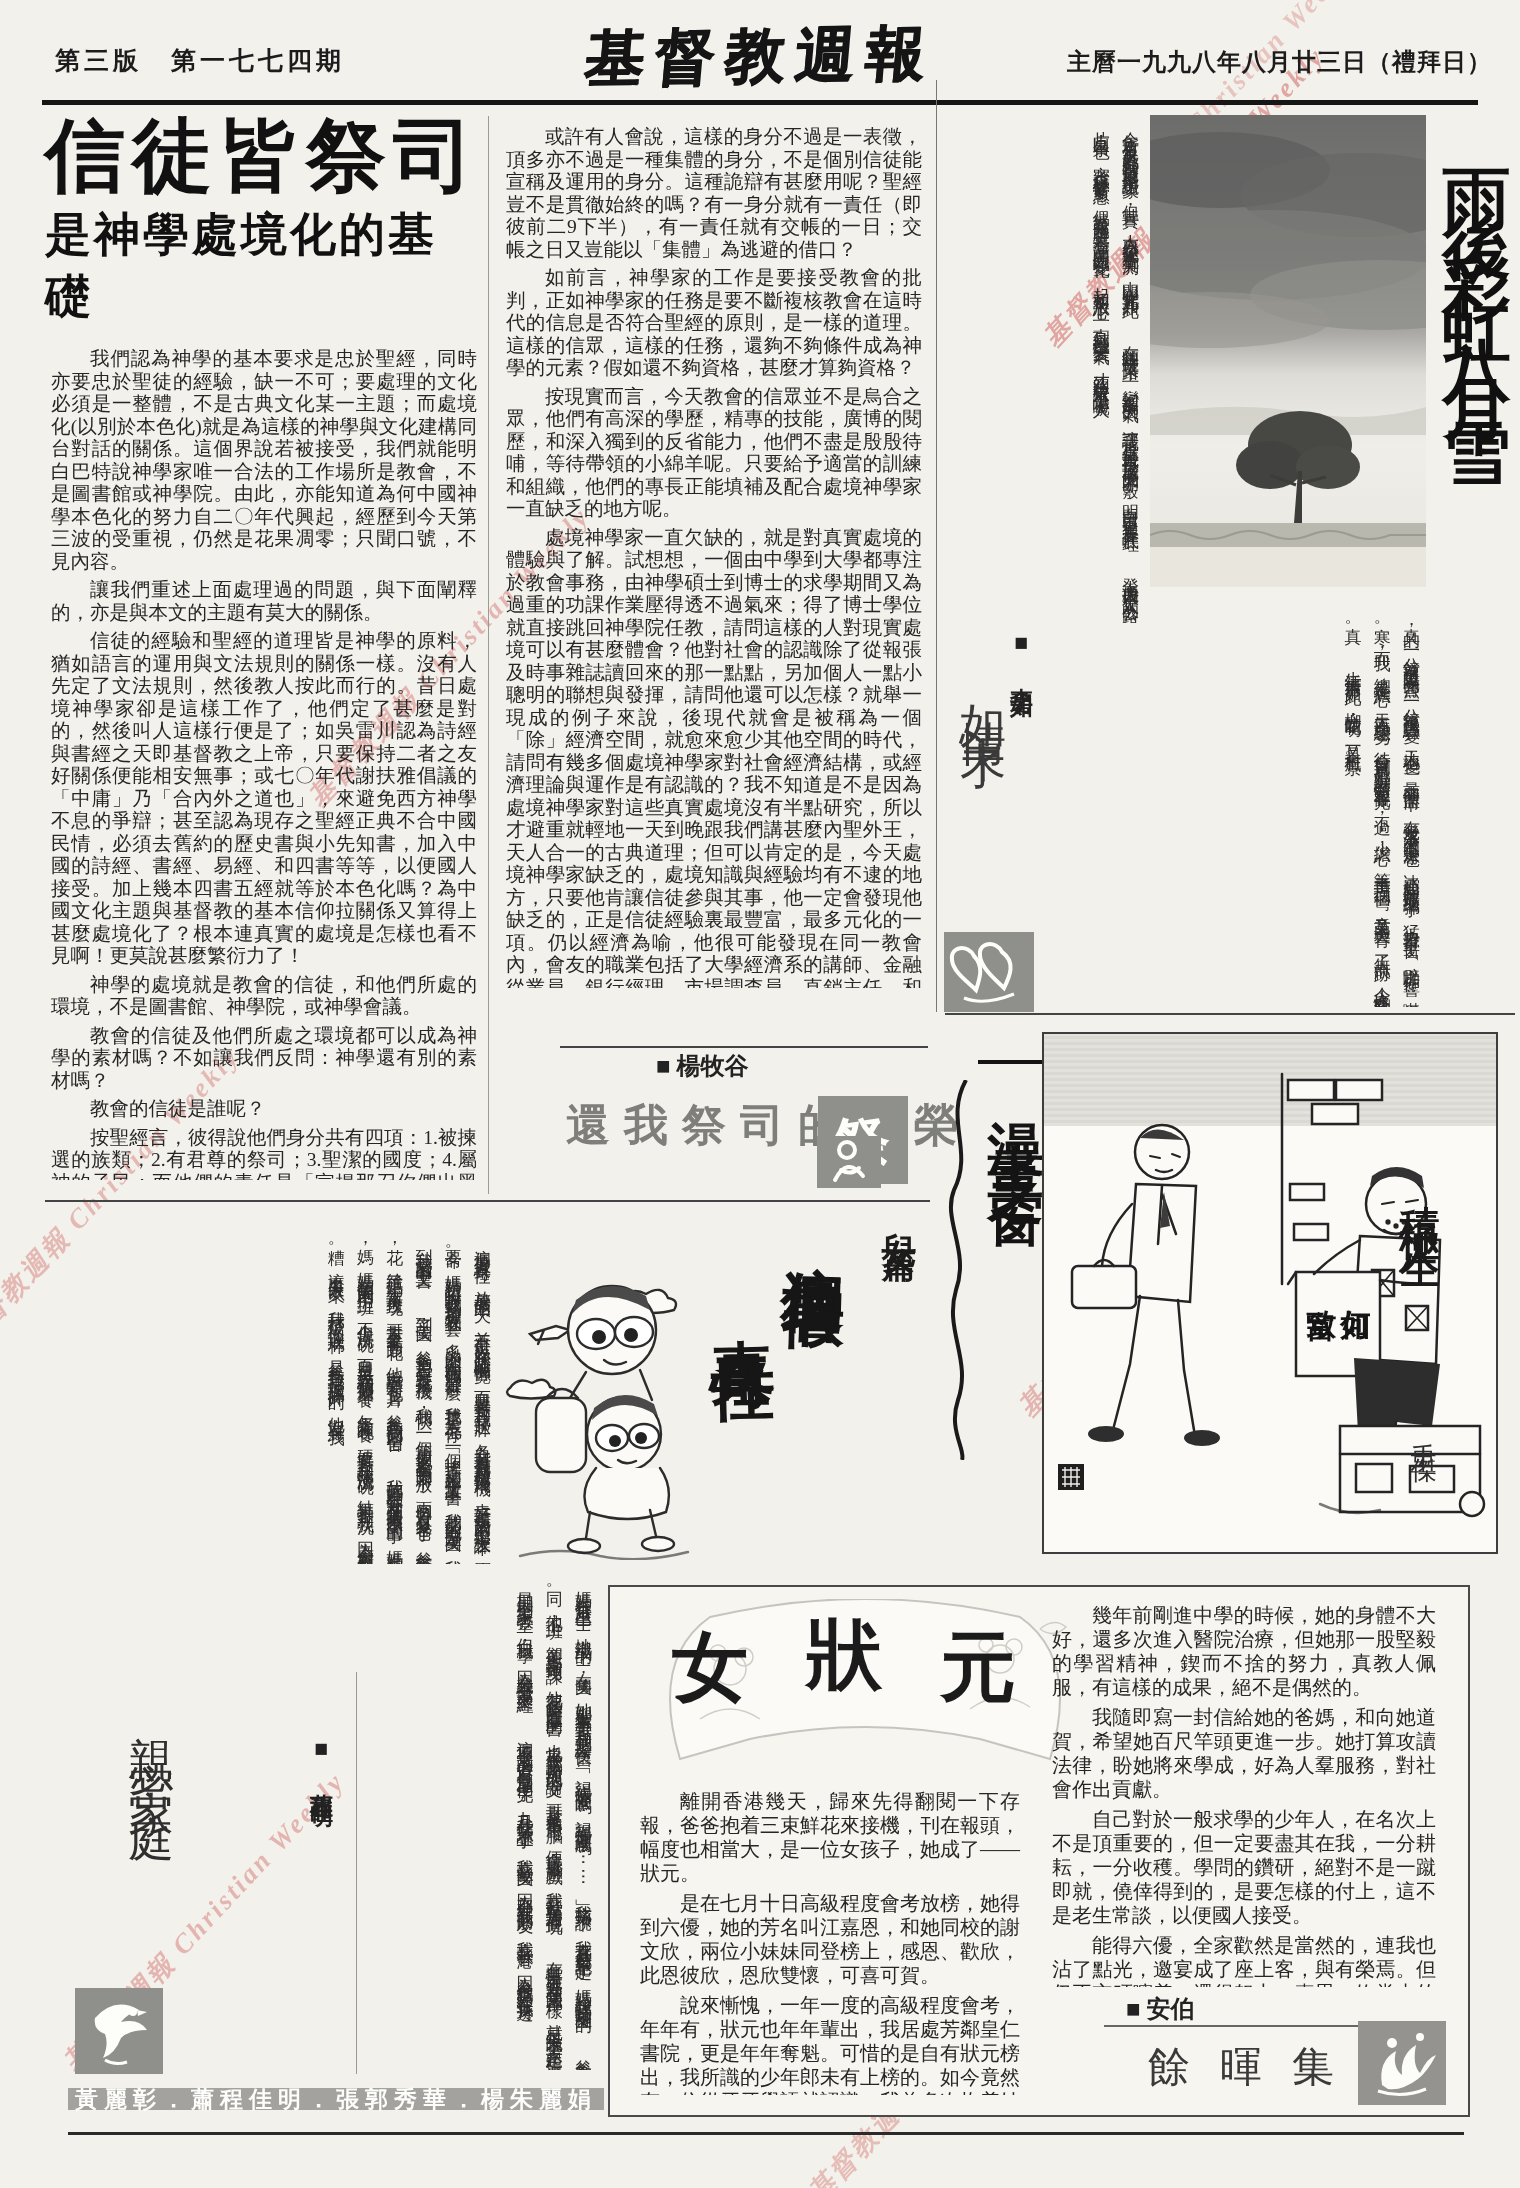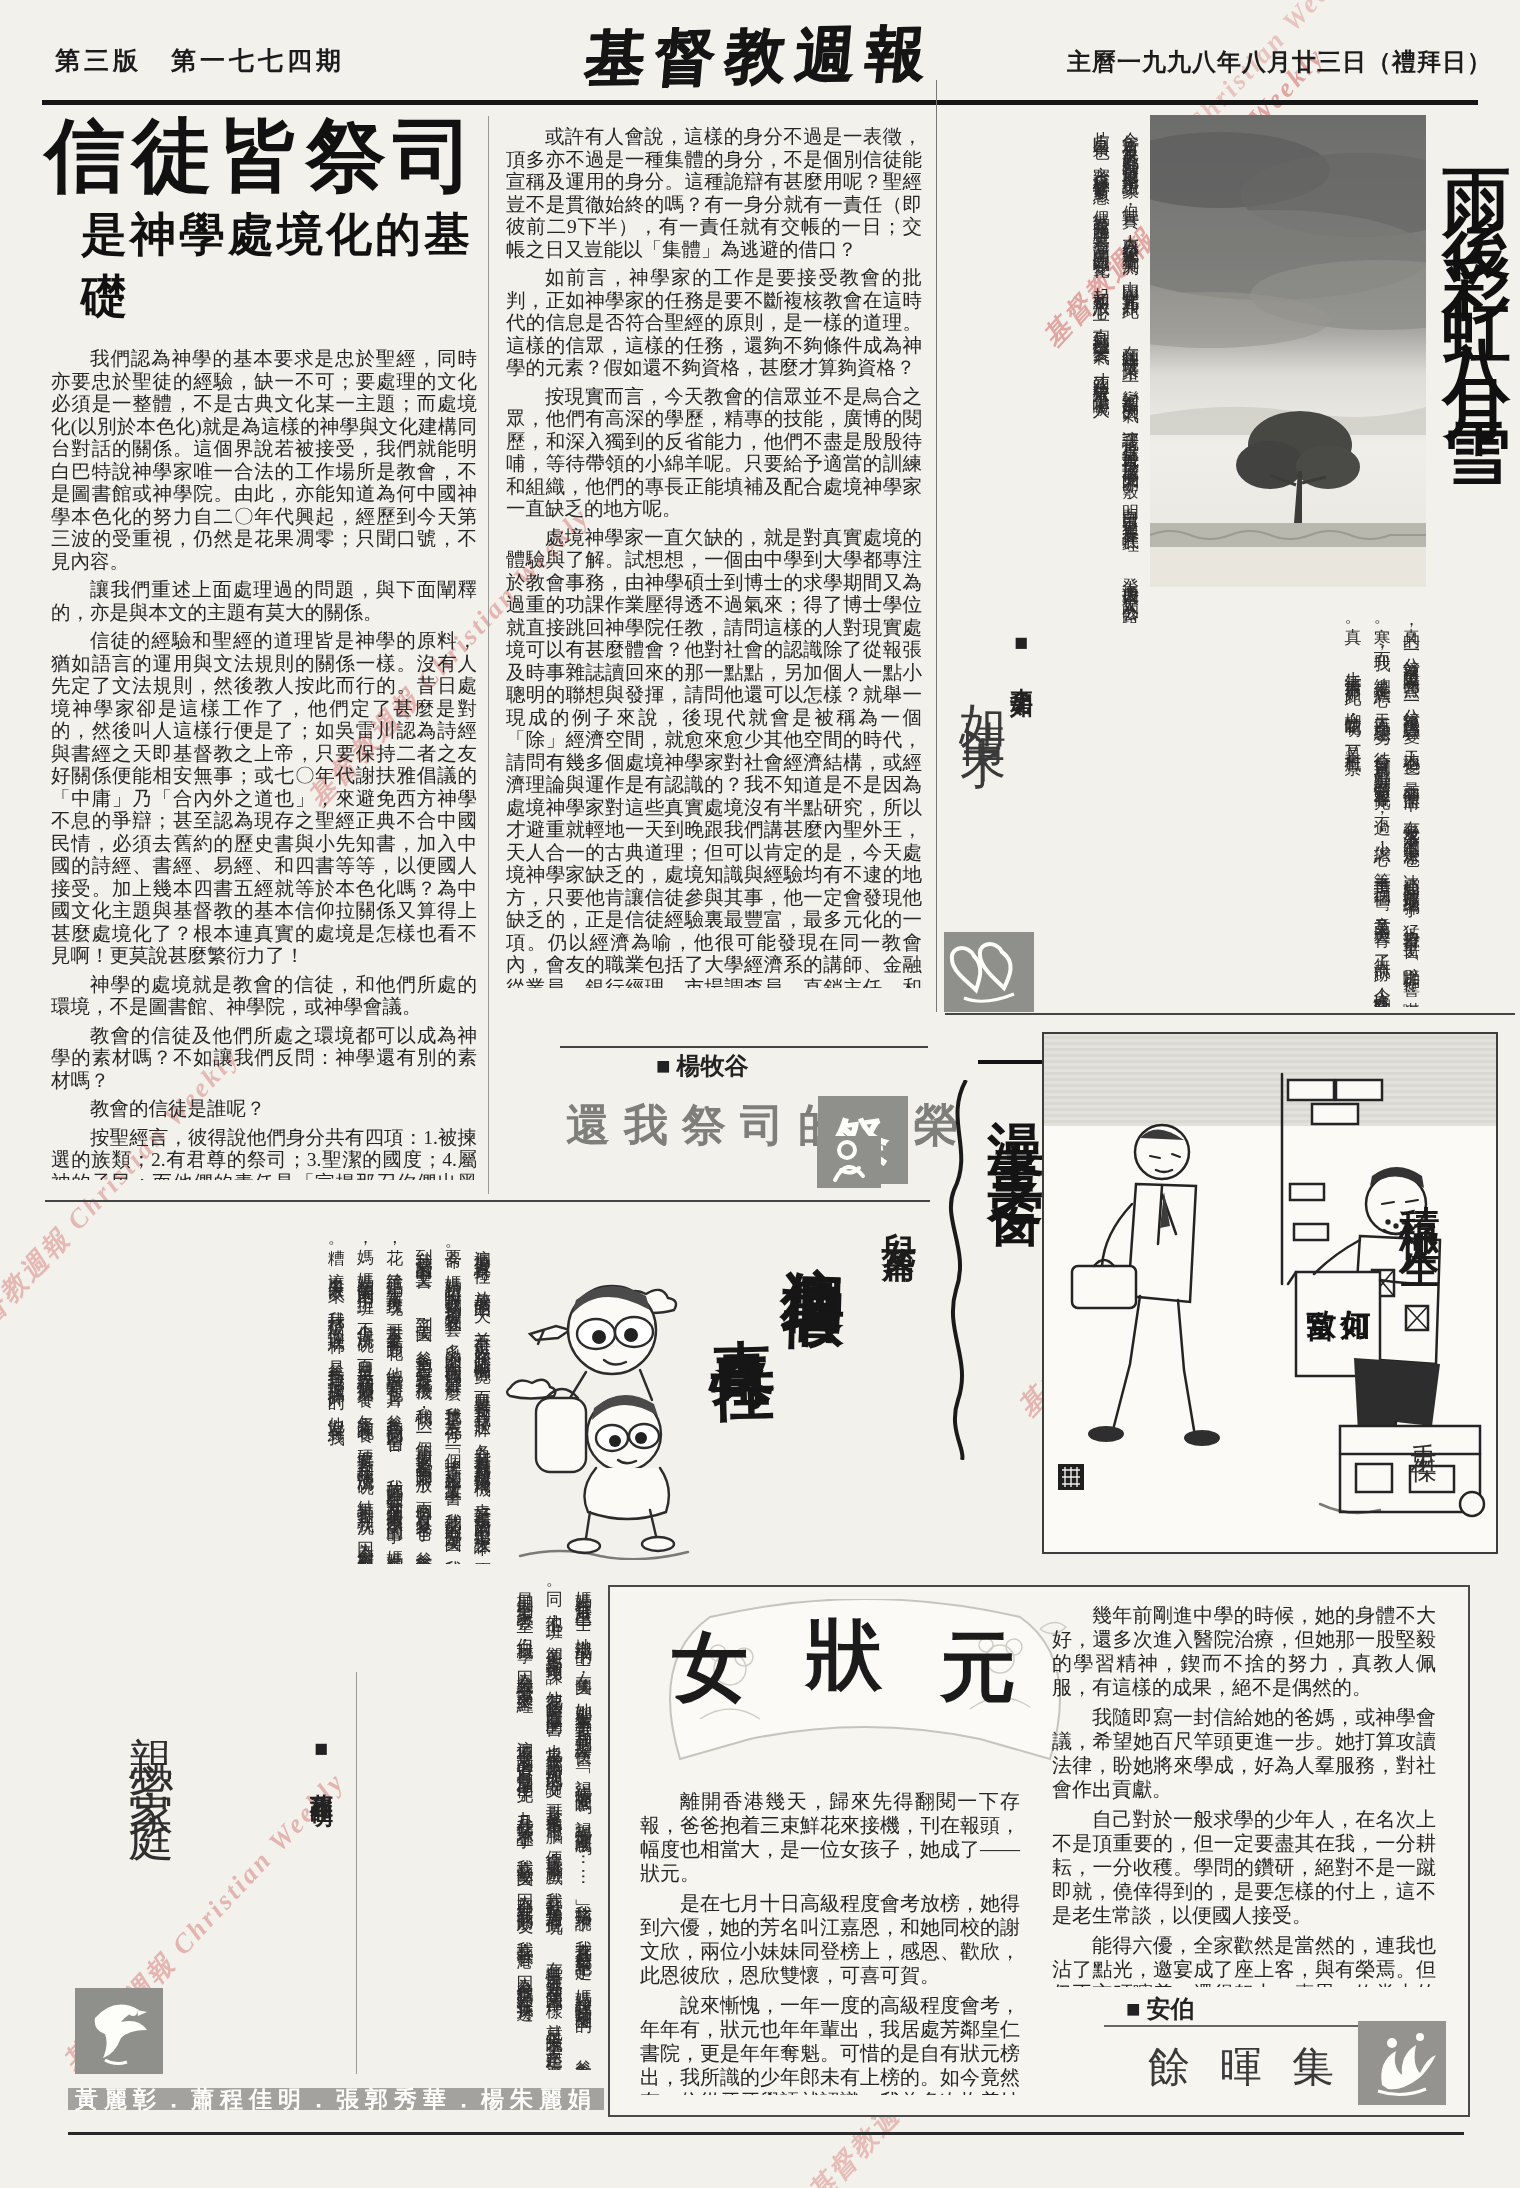--- a/index.html
+++ b/index.html
@@ -49,21 +49,21 @@
   <div class="abs watermark" style="left:1300px;top:1250px;opacity:.6;">Christian Weekly</div>
   <div class="abs watermark" style="left:1180px;top:120px;opacity:.6;">Christian Weekly</div>
 
   <div class="abs edition" style="left:55px;top:44px;">第三版　第一七七四期</div>
   <div class="abs masthead" style="left:585px;top:16px;">基督教週報</div>
   <div class="abs hdate" style="right:28px;top:46px;">主曆一九九八年八月廿三日（禮拜日）</div>
   <div class="abs rule-thick" style="left:42px;top:100px;width:1436px;height:5px;"></div>
 
   <div class="abs" style="left:45px;top:114px;width:438px;">
     <div class="headline">信徒皆祭司</div>
-    <div class="subhead" style="margin-left:36px;margin-top:6px;">是神學處境化的基礎</div>
+    <div class="subhead" style="margin-top:6px;">是神學處境化的基礎</div>
     <div class="htext" style="margin-top:14px;height:838px;">
       <p>我們認為神學的基本要求是忠於聖經，同時亦要忠於聖徒的經驗，缺一不可；要處理的文化必須是一整體，不是古典文化某一主題；而處境化(以別於本色化)就是為這樣的神學與文化建構同台對話的關係。這個界說若被接受，我們就能明白巴特說神學家唯一合法的工作場所是教會，不是圖書館或神學院。由此，亦能知道為何中國神學本色化的努力自二〇年代興起，經歷到今天第三波的受重視，仍然是花果凋零；只聞口號，不見內容。</p>
       <p>讓我們重述上面處理過的問題，與下面闡釋的，亦是與本文的主題有莫大的關係。</p>
       <p>信徒的經驗和聖經的道理皆是神學的原料，猶如語言的運用與文法規則的關係一樣。沒有人先定了文法規則，然後教人按此而行的。昔日處境神學家卻是這樣工作了，他們定了甚麼是對的，然後叫人這樣行便是了；如吳雷川認為詩經與書經之天即基督教之上帝，只要保持二者之友好關係便能相安無事；或七〇年代謝扶雅倡議的「中庸」乃「合內外之道也」，來避免西方神學不息的爭辯；甚至認為現存之聖經正典不合中國民情，必須去舊約的歷史書與小先知書，加入中國的詩經、書經、易經、和四書等等，以便國人接受。加上幾本四書五經就等於本色化嗎？為中國文化主題與基督教的基本信仰拉關係又算得上甚麼處境化了？根本連真實的處境是怎樣也看不見啊！更莫說甚麼繁衍力了！</p>
       <p>神學的處境就是教會的信徒，和他們所處的環境，不是圖書館、神學院，或神學會議。</p>
       <p>教會的信徒及他們所處之環境都可以成為神學的素材嗎？不如讓我們反問：神學還有別的素材嗎？</p>
       <p>教會的信徒是誰呢？</p>
       <p>按聖經言，彼得說他們身分共有四項：1.被揀選的族類；2.有君尊的祭司；3.聖潔的國度；4.屬神的子民；而他們的責任是「宣揚那召你們出黑暗入奇妙光明者的美德」(彼前二9；另參啟一6，五10)。這個身分是源自舊約以色列人蒙揀選成為神子民的事實而來(出十九6；另參賽六十一6)。他們失敗了，教會信徒就被選上作祭司，為的是「藉着耶穌基督奉獻神所悅納的靈祭」(彼前二5)；亦是保羅說的活祭(羅十二1-2，十五15-16)。</p>
     </div>
   </div>
@@ -287,21 +287,21 @@
     <span class="abs" style="left:196px;top:18px;font-size:76px;font-weight:900;color:#1b1b1b;">狀</span>
     <span class="abs" style="left:330px;top:30px;font-size:76px;font-weight:900;color:#1b1b1b;">元</span>
 
     <div class="abs htext" style="left:24px;top:196px;width:392px;height:312px;font-size:20px;line-height:24px;">
       <p>離開香港幾天，歸來先得翻閱一下存報，爸爸抱着三束鮮花來接機，刊在報頭，幅度也相當大，是一位女孩子，她成了——狀元。</p>
       <p>是在七月十日高級程度會考放榜，她得到六優，她的芳名叫江嘉恩，和她同校的謝文欣，兩位小妹妹同登榜上，感恩、歡欣，此恩彼欣，恩欣雙懷，可喜可賀。</p>
       <p>說來慚愧，一年一度的高級程度會考，年年有，狀元也年年輩出，我居處芳鄰皇仁書院，更是年年奪魁。可惜的是自有狀元榜出，我所識的少年郎未有上榜的。如今竟然有一位從牙牙學語就認識，我曾多次抱着她的小手，到麥當奴買薯條給她吃的小妮子，她也叫我做「薯條伯伯」的小妮子，她成了——</p>
     </div>
     <div class="abs htext" style="left:436px;top:10px;width:396px;height:390px;font-size:20px;line-height:24px;">
       <p>幾年前剛進中學的時候，她的身體不大好，還多次進入醫院治療，但她那一股堅毅的學習精神，鍥而不捨的努力，真教人佩服，有這樣的成果，絕不是偶然的。</p>
-      <p>我隨即寫一封信給她的爸媽，或神學會議，希望她百尺竿頭更進一步。她打算攻讀法律，盼她將來學成，好為人羣服務，對社會作出貢獻。</p>
+      <p>我隨即寫一封信給她的爸媽，和向她道賀，希望她百尺竿頭更進一步。她打算攻讀法律，盼她將來學成，好為人羣服務，對社會作出貢獻。</p>
       <p>自己對於一般求學的少年人，在名次上不是頂重要的，但一定要盡其在我，一分耕耘，一分收穫。學問的鑽研，絕對不是一蹴即就，僥倖得到的，是要怎樣的付上，這不是老生常談，以便國人接受。</p>
       <p>能得六優，全家歡然是當然的，連我也沾了點光，邀宴成了座上客，與有榮焉。但仍不忘叮嚀着，還得努力，嘉恩，妳當走的路還遠。我在期待，我識的少年人，能否有後繼的。</p>
     </div>
 
     <div class="abs author" style="left:516px;top:406px;">■ 安伯</div>
     <div class="abs rule-thin" style="left:494px;top:438px;width:268px;height:2px;background:#666;"></div>
     <div class="abs" style="left:538px;top:452px;font-size:42px;letter-spacing:30px;color:#3a3a3a;">餘暉集</div>
     <div class="abs" style="left:748px;top:434px;width:88px;height:84px;background:#949390;">
       <svg width="88" height="84" viewBox="0 0 88 84">
         <path d="M24 64 Q20 40 38 30 Q34 46 44 54 Q42 34 58 24 Q54 44 62 52 Q70 36 78 34 Q70 50 60 58 Q44 70 30 68 Z" fill="#fcfcf9"></path>

